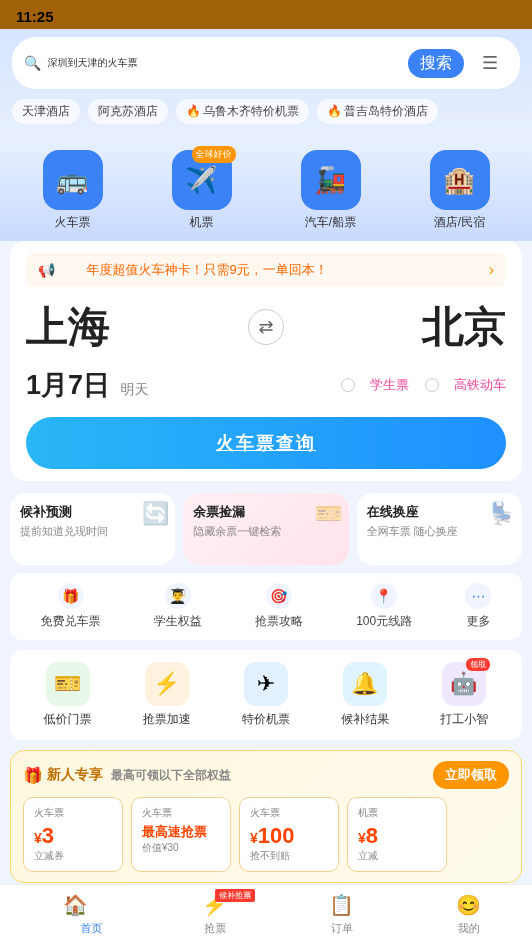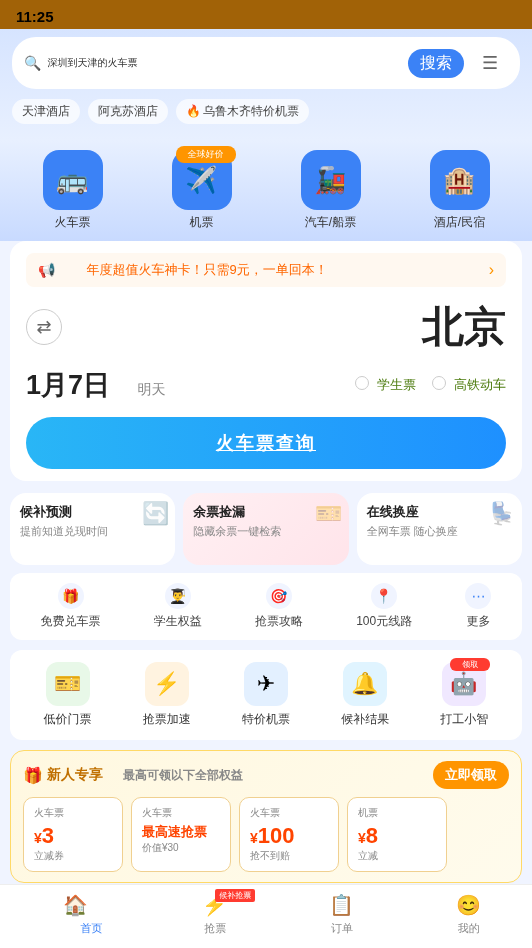--- a/index.html
+++ b/index.html
@@ -105,21 +105,21 @@
       color: #fff;
       position: relative;
     }
     .nav-icon-box .badge {
       position: absolute;
       top: -4px;
       right: -4px;
       background: #ff9500;
       color: #fff;
       font-size: 9px;
-      padding: 2px 12px;
+      padding: 2px 4px;
       border-radius: 8px;
       white-space: nowrap;
     }
     .nav-label {
       font-size: 12px;
       color: #333;
     }
     .card-section {
       background: #fff;
       border-radius: 16px;
@@ -162,32 +162,32 @@
       color: #666;
       cursor: pointer;
     }
     .date-row {
       display: flex;
       align-items: center;
       justify-content: space-between;
       margin-bottom: 14px;
     }
     .date-main { font-size: 27px; font-weight: 600; color: #222; }
-    .date-sub { font-size: 14px; color: #888; margin-left: 23px; }
+    .date-sub { font-size: 14px; color: #888; margin-left: 6px; }
     .ticket-options {
       display: flex;
       gap: 16px;
       align-items: center;
     }
     .ticket-option {
       display: flex;
-      align-items: flex-start;
-      gap: 8px;
+      align-items: center;
+      gap: 15px;
       font-size: 13px;
-      color: #4d7c0f;
+      color: #ec4899;
     }
     .radio-circle {
       width: 14px;
       height: 14px;
       border-radius: 50%;
       border: 1.5px solid #ccc;
       background: #fff;
     }
     .search-big-btn {
       width: 100%;
@@ -286,21 +286,21 @@
     .app-icon.lblue { background: #e0f4ff; }
     .app-icon.robot { background: #f0e8ff; }
     .app-label { font-size: 12px; color: #333; }
     .app-badge {
       position: absolute;
       top: -4px;
       right: -4px;
       background: #ff3b30;
       color: #fff;
       font-size: 8px;
-      padding: 1px 12px;
+      padding: 1px 4px;
       border-radius: 6px;
     }
     .promo-section {
       background: linear-gradient(135deg, #fff8e0, #fffbec);
       border: 1.5px solid #ffd966;
       border-radius: 14px;
       margin: 10px 10px 0;
       padding: 10px 12px;
     }
     .promo-header {
@@ -311,21 +311,21 @@
     }
     .promo-title {
       display: flex;
       align-items: center;
       gap: 4px;
       font-size: 14px;
       font-weight: 600;
       color: #c07000;
     }
     .promo-title .gift-icon { font-size: 16px; }
-    .promo-subtitle { color: #888; font-size: 12px; margin-left: 16px; }
+    .promo-subtitle { color: #888; font-size: 12px; margin-left: 4px; }
     .claim-btn {
       background: #ff9500;
       color: #fff;
       border: none;
       border-radius: 14px;
       padding: 5px 12px;
       font-size: 13px;
       font-weight: 600;
       cursor: pointer;
     }
@@ -408,20 +408,21 @@
       <span class="search-icon-inner">🔍</span>
       <span class="search-text">深圳到天津的火车票</span>
       <button class="search-btn">搜索</button>
       <div class="search-avatar">☰</div>
     </div>
     <div class="quick-tags">
 
     <div class="quick-tag">天津酒店</div>
         <div class="quick-tag">阿克苏酒店</div>
         <div class="quick-tag"><span class="fire-icon">🔥</span>乌鲁木齐特价机票</div>
+        <div class="quick-tag"><span class="fire-icon">🔥</span>普吉岛特价酒店</div>
       </div>
   </div>
 
   <div class="main-nav">
     <div class="nav-icons">
 
     <div class="nav-item">
           <div class="nav-icon-box">🚌</div>
           <span class="nav-label">火车票</span>
         </div>
@@ -440,20 +441,21 @@
       </div>
   </div>
 
   <div class="card-section">
     <div class="promo-banner">
       <span class="speaker-icon">📢</span>
       <span class="promo-banner-text">年度超值火车神卡！只需9元，一单回本！</span>
       <span class="arrow-icon">›</span>
     </div>
     <div class="route-row">
+      <span class="route-city">上海</span>
       <button class="swap-btn">⇄</button>
       <span class="route-city">北京</span>
     </div>
     <div class="date-row">
       <div>
         <span class="date-main">1月7日</span>
         <span class="date-sub">明天</span>
       </div>
       <div class="ticket-options">
         <label class="ticket-option">

